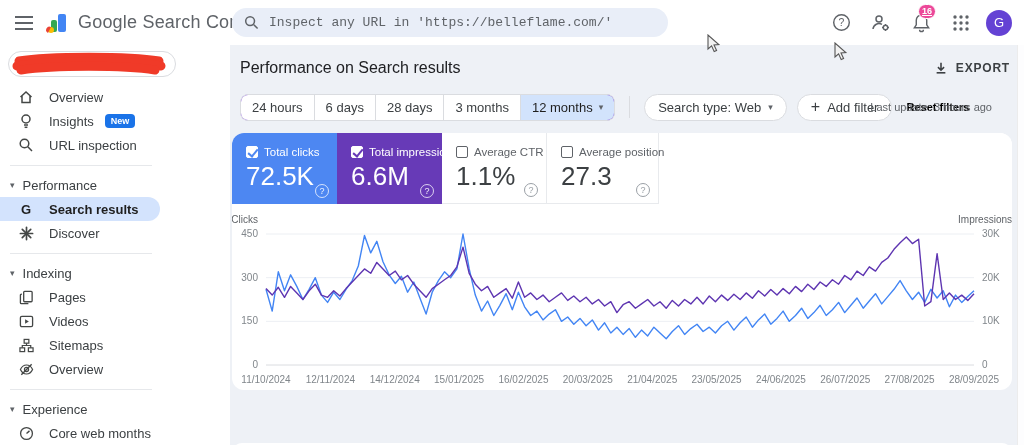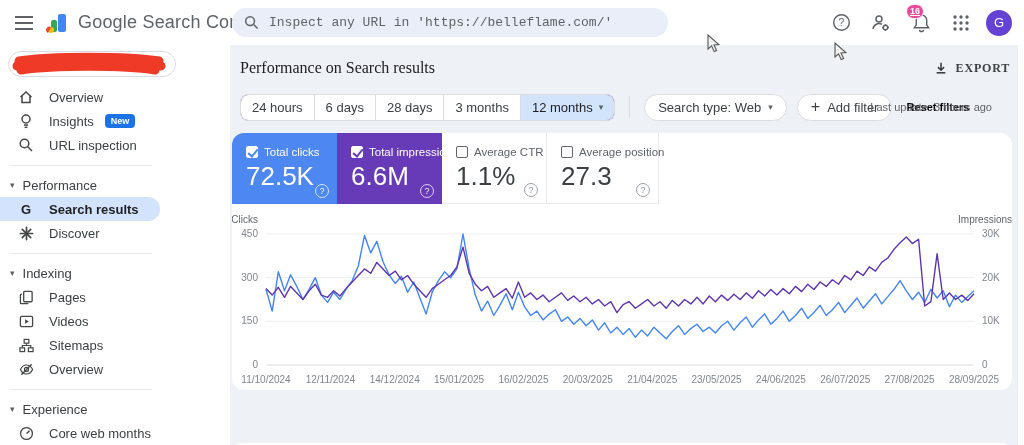--- a/index.html
+++ b/index.html
@@ -8,37 +8,37 @@
 
   
   .topbar { position:absolute; top:0; left:0; width:1024px; height:45px; background:#fff; z-index:5; display:flex; align-items:center; }
   .hamburger { width:40px; height:40px; margin-left:4px; display:flex; align-items:center; justify-content:center; cursor:pointer; }
   .logo { display:flex; align-items:center; gap:8px; margin-left:2px; }
   .logo-text { font-size:18px; color:#5f6368; letter-spacing:.2px; white-space:nowrap; }
   .searchbox { position:absolute; left:232px; top:8px; width:436px; height:29px; background:#e9eef8; border-radius:15px; display:flex; align-items:center; padding:0 12px; gap:10px; }
   .searchbox span { font-size:13px; color:#5f6368;font-family:Liberation Mono, monospace; }
   .top-icons { position:absolute; right:6px; top:0; height:45px; display:flex; align-items:center; gap:10px; }
   .tico { width:30px; height:30px; display:flex; align-items:center; justify-content:center; position:relative; cursor:pointer; }
-  .badge { position:absolute; top:-4px; left:0; min-width:17px; height:15px; background:#ec4899; color:#fff; border-radius:8px; font-size:9px; font-weight:bold; display:flex; align-items:center; justify-content:center; padding:0 3px; border:1px solid #fff;text-decoration:underline; }
+  .badge { position:absolute; top:-4px; left:12px; min-width:17px; height:15px; background:#ec4899; color:#fff; border-radius:8px; font-size:9px; font-weight:bold; display:flex; align-items:center; justify-content:center; padding:0 3px; border:1px solid #fff;text-decoration:underline; }
   .avatar { width:26px; height:26px; border-radius:50%; background:#6442d4; color:#fff; font-size:13px; display:flex; align-items:center; justify-content:center; margin-right:6px; cursor:pointer; }
 
   
   .sidebar { position:absolute; top:45px; left:0; width:230px; bottom:0; background:#fff; z-index:4; }
   .prop-pill { margin:6px 54px 8px 8px; height:26px; border:1px solid #dadce0; border-radius:14px; position:relative; overflow:hidden; cursor:pointer; }
   .side-item { height:24px; display:flex; align-items:center; gap:15px; padding-left:18px; font-size:13px; color:#3c4043; cursor:pointer; margin-right:70px; border-radius:0 14px 14px 0; }
   .side-item.sel { background:#d3e3fd; color:#1f1f1f; font-weight:bold; }
   .side-item .ic { width:16px; display:flex; justify-content:center; flex:none; }
   .side-div { height:1px; background:#e6e8eb; margin:8px 78px 7px 10px; }
   .side-sect { height:24px; display:flex; align-items:center; gap:8px; padding-left:10px; font-size:13px; color:#3c4043; cursor:pointer; }
   .caret { font-size:9px; color:#5f6368; }
   .newbadge { background:#1a73e8; color:#fff; font-size:9px; font-weight:bold; padding:2px 6px; border-radius:4px; margin-left:-4px; }
 
   
   .main { position:absolute; left:230px; top:45px; right:0; bottom:0; }
-  .titlebar { height:42px; display:flex; align-items:center; padding:4px 14px 0 10px;font-family:Liberation Serif, serif; }
+  .titlebar { height:42px; display:flex; align-items:center; padding:4px 14px 0 10px; }
   .page-title { font-size:16px; font-weight:normal; color:#202124; }
   .export-btn { margin-left:auto; display:flex; align-items:center; gap:8px; background:none; border:none; font-family:inherit; font-size:12px; font-weight:bold; letter-spacing:.8px; color:#3c4043; cursor:pointer; }
 
   .filters { height:40px; display:flex; align-items:center; padding-left:10px; gap:10px; position:relative; }
   .seg { display:flex; border:1px solid #dadce0; border-radius:8px; overflow:hidden; background:#6d28d9; }
   .seg button { font-family:inherit; font-size:13px; color:#3c4043; background:#fff; border:none; border-right:1px solid #dadce0; padding:5px 11px; cursor:pointer; white-space:nowrap; display:flex; align-items:center; gap:6px; }
   .seg button:last-child { border-right:none; }
   .seg button.active { background:#d2e3fc; color:#1f1f1f; }
   .vdiv { width:1px; height:22px; background:#dadce0; margin:0 4px; }
   .chip { display:flex; align-items:center; gap:7px; border:1px solid #dadce0; border-radius:16px; background:#fff; font-family:inherit; font-size:13px; color:#3c4043; padding:5px 13px; cursor:pointer; white-space:nowrap; }

